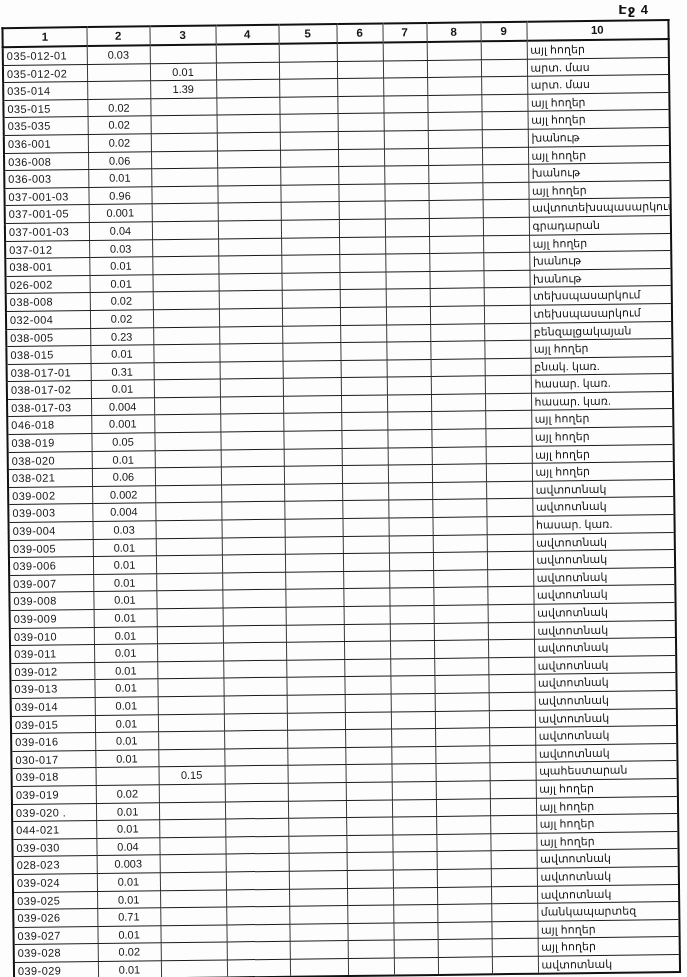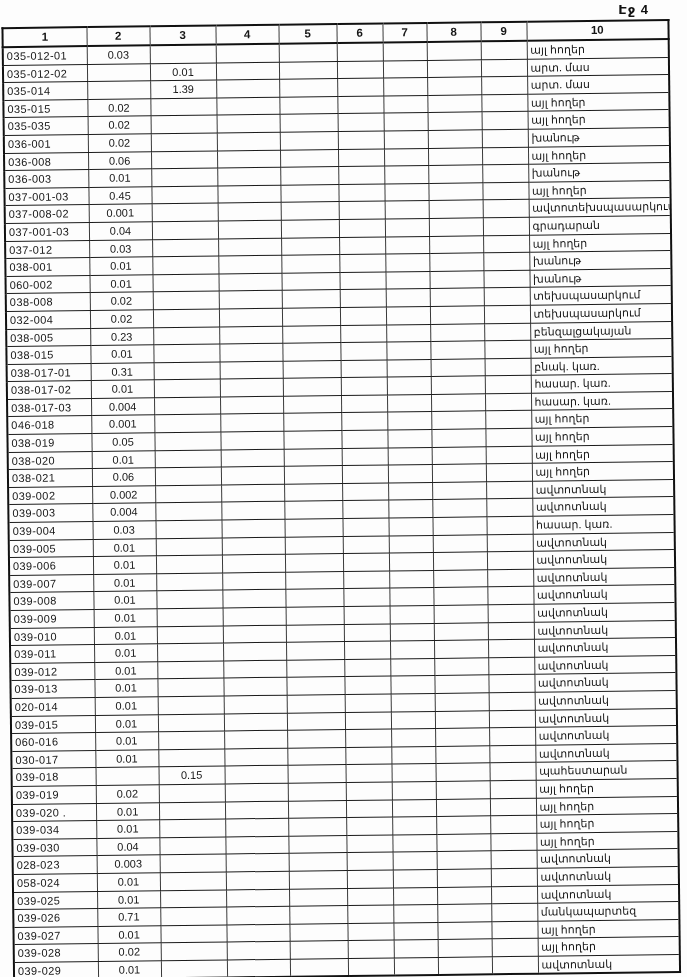--- a/index.html
+++ b/index.html
@@ -193,32 +193,32 @@
             <td></td>
             <td></td>
             <td></td>
             <td></td>
             <td></td>
             <td></td>
             <td class="c-use">խանութ</td>
           </tr>
           <tr>
             <td class="c-code">037-001-03</td>
-            <td class="c-num">0.45</td>
-            <td class="c-num"></td>
-            <td></td>
-            <td></td>
-            <td></td>
-            <td></td>
-            <td></td>
-            <td></td>
-            <td class="c-use">այլ հողեր</td>
-          </tr>
-          <tr>
-            <td class="c-code">037-008-02</td>
+            <td class="c-num">0.96</td>
+            <td class="c-num"></td>
+            <td></td>
+            <td></td>
+            <td></td>
+            <td></td>
+            <td></td>
+            <td></td>
+            <td class="c-use">այլ հողեր</td>
+          </tr>
+          <tr>
+            <td class="c-code">037-001-05</td>
             <td class="c-num">0.001</td>
             <td class="c-num"></td>
             <td></td>
             <td></td>
             <td></td>
             <td></td>
             <td></td>
             <td></td>
             <td class="c-use">ավտոտեխսպասարկում</td>
           </tr>
@@ -252,21 +252,21 @@
             <td class="c-num"></td>
             <td></td>
             <td></td>
             <td></td>
             <td></td>
             <td></td>
             <td></td>
             <td class="c-use">խանութ</td>
           </tr>
           <tr>
-            <td class="c-code">060-002</td>
+            <td class="c-code">026-002</td>
             <td class="c-num">0.01</td>
             <td class="c-num"></td>
             <td></td>
             <td></td>
             <td></td>
             <td></td>
             <td></td>
             <td></td>
             <td class="c-use">խանութ</td>
           </tr>
@@ -540,21 +540,21 @@
             <td class="c-num"></td>
             <td></td>
             <td></td>
             <td></td>
             <td></td>
             <td></td>
             <td></td>
             <td class="c-use">ավտոտնակ</td>
           </tr>
           <tr>
-            <td class="c-code">020-014</td>
+            <td class="c-code">039-014</td>
             <td class="c-num">0.01</td>
             <td class="c-num"></td>
             <td></td>
             <td></td>
             <td></td>
             <td></td>
             <td></td>
             <td></td>
             <td class="c-use">ավտոտնակ</td>
           </tr>
@@ -564,21 +564,21 @@
             <td class="c-num"></td>
             <td></td>
             <td></td>
             <td></td>
             <td></td>
             <td></td>
             <td></td>
             <td class="c-use">ավտոտնակ</td>
           </tr>
           <tr>
-            <td class="c-code">060-016</td>
+            <td class="c-code">039-016</td>
             <td class="c-num">0.01</td>
             <td class="c-num"></td>
             <td></td>
             <td></td>
             <td></td>
             <td></td>
             <td></td>
             <td></td>
             <td class="c-use">ավտոտնակ</td>
           </tr>
@@ -624,21 +624,21 @@
             <td class="c-num"></td>
             <td></td>
             <td></td>
             <td></td>
             <td></td>
             <td></td>
             <td></td>
             <td class="c-use">այլ հողեր</td>
           </tr>
           <tr>
-            <td class="c-code">039-034</td>
+            <td class="c-code">044-021</td>
             <td class="c-num">0.01</td>
             <td class="c-num"></td>
             <td></td>
             <td></td>
             <td></td>
             <td></td>
             <td></td>
             <td></td>
             <td class="c-use">այլ հողեր</td>
           </tr>
@@ -660,21 +660,21 @@
             <td class="c-num"></td>
             <td></td>
             <td></td>
             <td></td>
             <td></td>
             <td></td>
             <td></td>
             <td class="c-use">ավտոտնակ</td>
           </tr>
           <tr>
-            <td class="c-code">058-024</td>
+            <td class="c-code">039-024</td>
             <td class="c-num">0.01</td>
             <td class="c-num"></td>
             <td></td>
             <td></td>
             <td></td>
             <td></td>
             <td></td>
             <td></td>
             <td class="c-use">ավտոտնակ</td>
           </tr>

